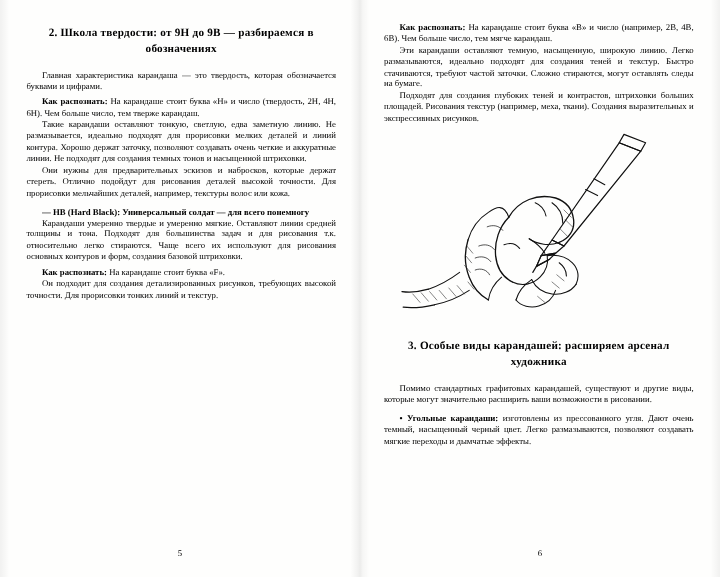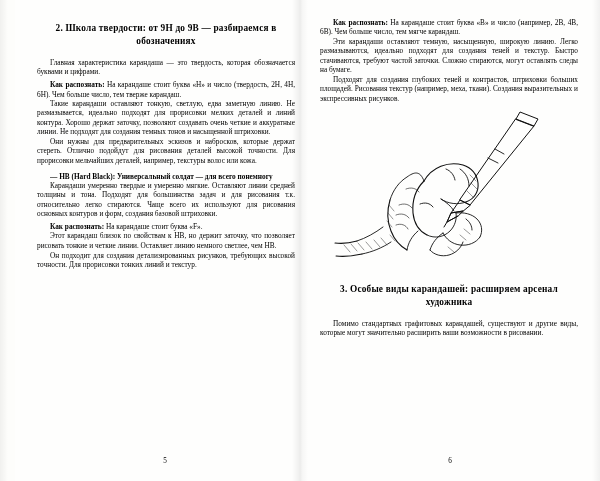--- a/index.html
+++ b/index.html
@@ -23,21 +23,20 @@
     position: absolute;
     top: 0;
     height: 481px;
     box-sizing: border-box;
     background: #fefefd;
   }
   .page-left {
     left: 0;
     width: 300px;
     padding: 18px 20px 2px 22px;
-    margin-left: 15px;
   }
   .page-right {
     left: 300px;
     width: 300px;
     padding: 18px 22px 10px 20px;
   }
   
   .gutter {
     position: absolute;
     left: 292px;
@@ -141,21 +140,20 @@
       <span class="bullet">— </span><b>HB (Hard Black): Универсальный солдат — для всего понемногу</b>
     </div>
     <p>Карандаши умеренно твердые и умеренно мягкие. Оставляют линии средней толщины и тона. Подходят для большинства задач и для рисования т.к. относительно легко стираются. Чаще всего их используют для рисования основных контуров и форм, создания базовой штриховки.</p>
 
     <div class="spacer-sm"></div>
 
     <div class="how-line">
       <b>Как распознать:</b>
       <span>На карандаше стоит буква «F».</span>
     </div>
-    <p>Этот карандаш близок по свойствам к НВ, но держит заточку, что позволяет рисовать тонкие и четкие линии. Оставляет линию немного светлее, чем НВ.</p>
     <p>Он подходит для создания детализированных рисунков, требующих высокой точности. Для прорисовки тонких линий и текстур.</p>
 
     <div class="page-number">5</div>
   </div>
 
   <div class="page page-right">
 
     <div class="how-line">
       <b>Как распознать:</b>
       <span>На карандаше стоит буква «В» и число (например, 2В, 4В, 6В). Чем больше число, тем мягче карандаш.</span>
@@ -227,20 +225,24 @@
     </svg>
 
     <div class="spacer-md"></div>
 
     <h2 class="section-title" style="margin-top:13px;">3. Особые виды карандашей: расширяем арсенал  художника</h2>
 
     <p>Помимо стандартных графитовых карандашей, существуют и другие виды, которые могут значительно расширить ваши возможности в рисовании.</p>
 
     <div class="spacer-sm"></div>
 
+    <div class="sub-head">
+      <span class="bullet">• </span><b>Угольные карандаши:</b>
+      <span>изготовлены из прессованного угля. Дают очень темный, насыщенный черный цвет. Легко размазываются, позволяют создавать мягкие переходы и дымчатые эффекты.</span>
+    </div>
 
     <div class="page-number">6</div>
   </div>
 
   <div class="gutter"></div>
   <div class="edge-shade-left"></div>
   <div class="edge-shade-right"></div>
 </div>
 
 </body></html>

